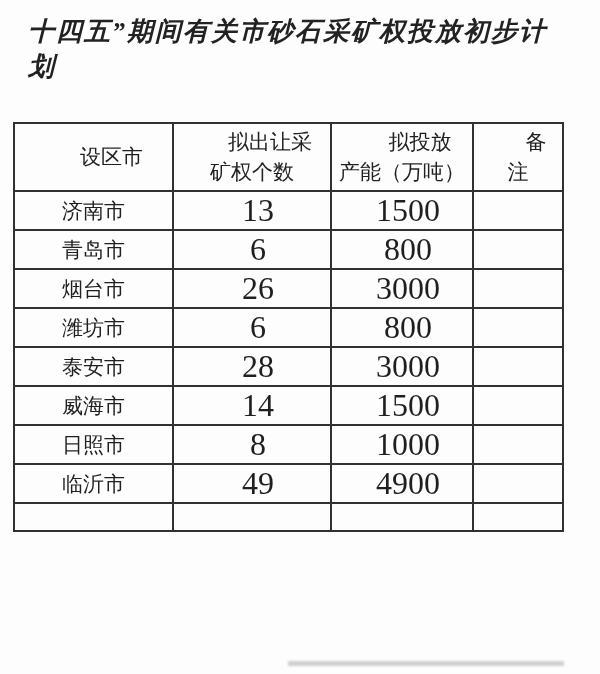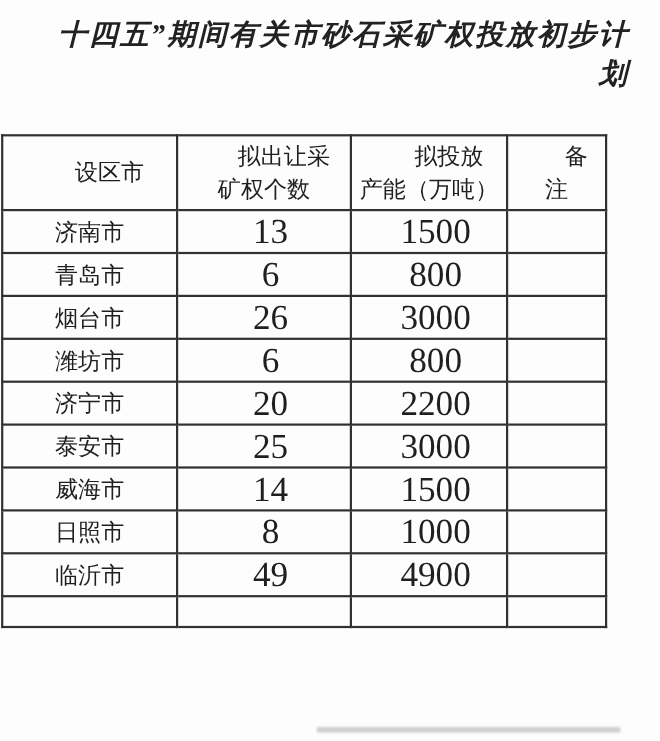--- a/index.html
+++ b/index.html
@@ -14,31 +14,31 @@
     background: #fdfdfd;
     overflow: hidden;
     font-family: "Liberation Serif", "DejaVu Serif", serif;
     color: #1f1f1f;
   }
   .title {
     position: absolute;
     top: 14px;
     left: 28px;
     right: 28px;
-    text-align: right;
+    text-align: left;
     font-style: italic;
     font-weight: 600;
     font-size: 26px;
     line-height: 35px;
     letter-spacing: 2px;
     color: #222222;
   }
   .plan-table {
     position: absolute;
-    left: 1px;
+    left: 13px;
     top: 122px;
     width: 549px;
     border-collapse: collapse;
     table-layout: fixed;
   }
   .plan-table th,
   .plan-table td {
     border: 2px solid #313131;
     padding: 0;
     text-align: center;
@@ -120,28 +120,22 @@
           <td class="cell-num">3000</td>
           <td class="cell-city"></td>
         </tr>
         <tr>
           <td class="cell-city">潍坊市</td>
           <td class="cell-num">6</td>
           <td class="cell-num">800</td>
           <td class="cell-city"></td>
         </tr>
         <tr>
-          <td class="cell-city">济宁市</td>
-          <td class="cell-num">20</td>
-          <td class="cell-num">2200</td>
-          <td class="cell-city"></td>
-        </tr>
-        <tr>
           <td class="cell-city">泰安市</td>
-          <td class="cell-num">25</td>
+          <td class="cell-num">28</td>
           <td class="cell-num">3000</td>
           <td class="cell-city"></td>
         </tr>
         <tr>
           <td class="cell-city">威海市</td>
           <td class="cell-num">14</td>
           <td class="cell-num">1500</td>
           <td class="cell-city"></td>
         </tr>
         <tr>

